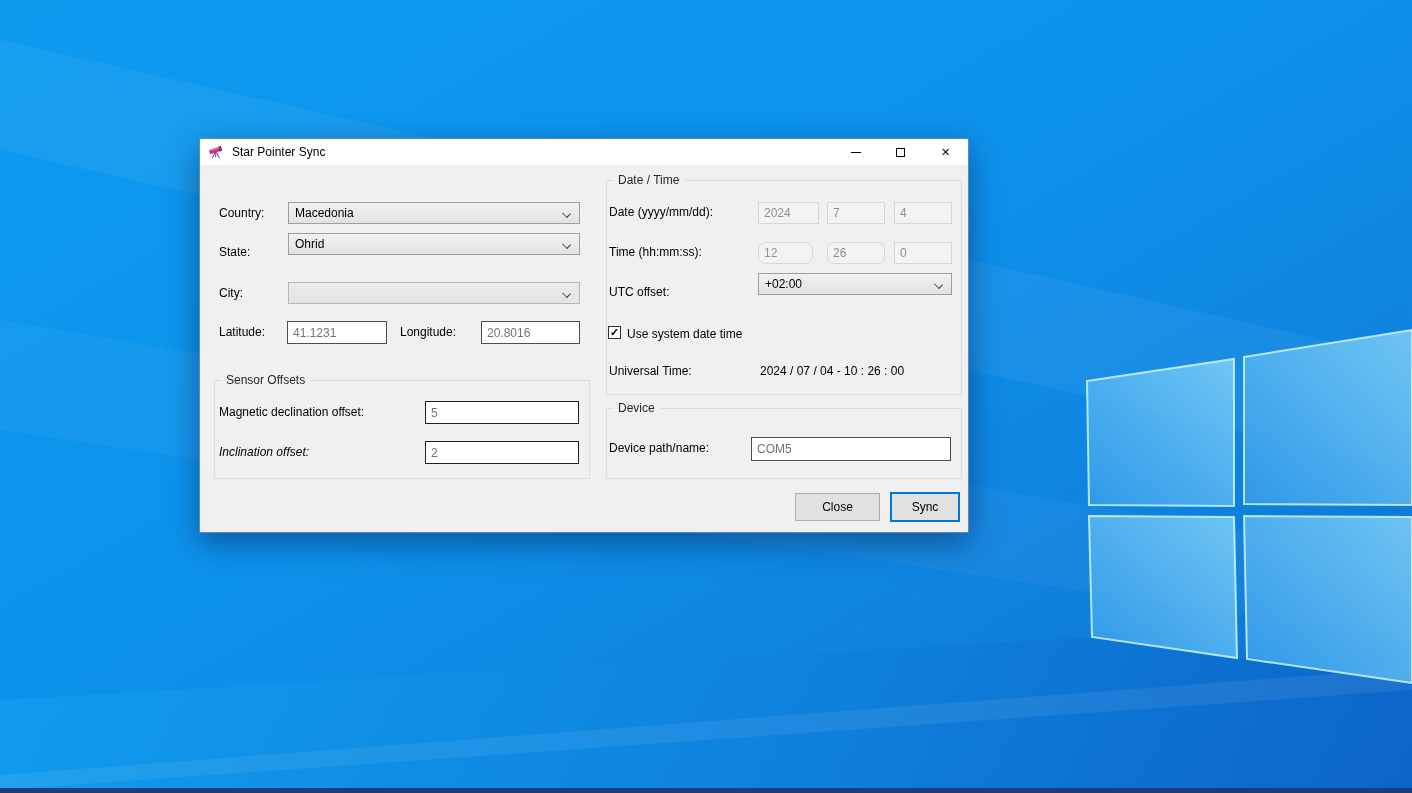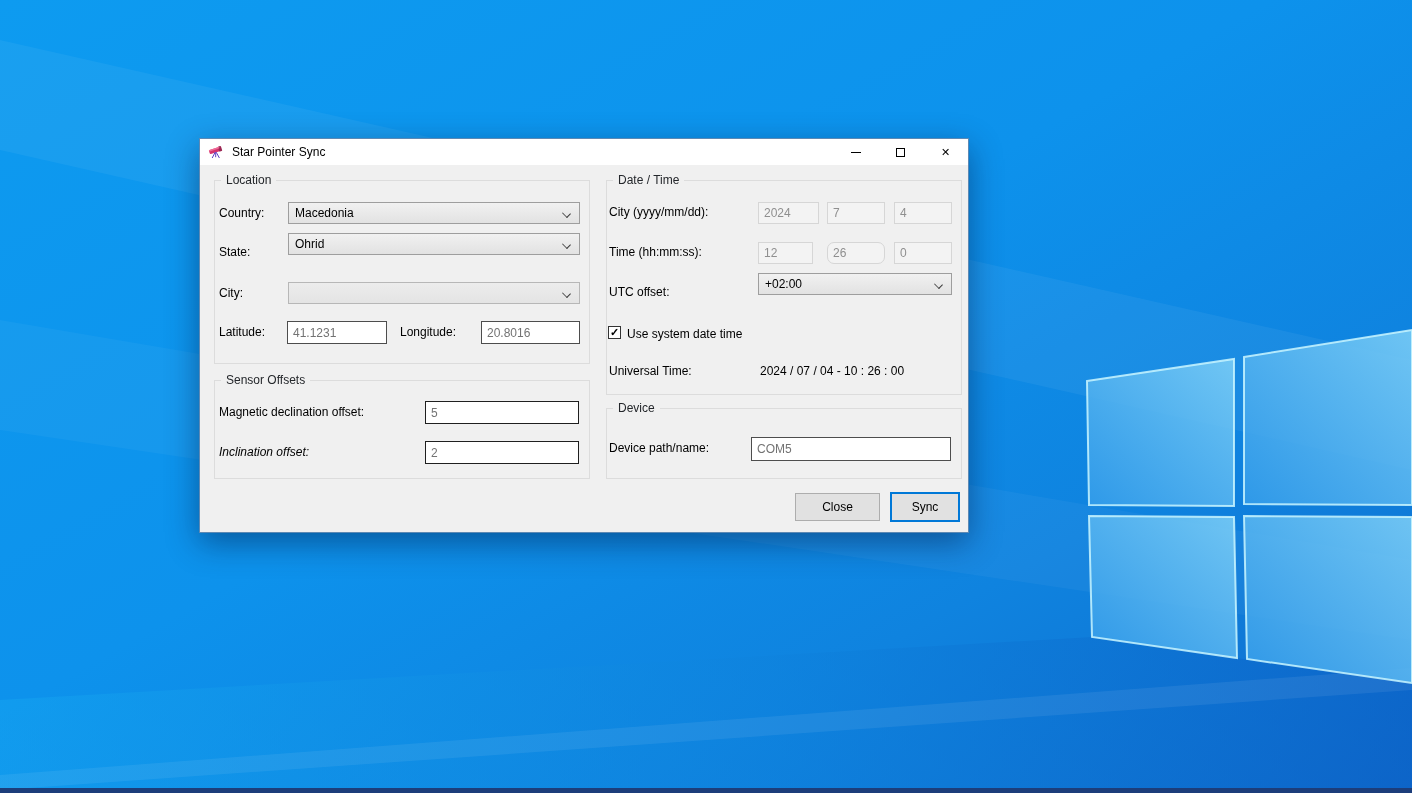--- a/index.html
+++ b/index.html
@@ -130,23 +130,20 @@
         <span class="gl-max"></span>
       </div>
       <div class="cap-btn">
         <span class="gl-close">✕</span>
       </div>
     </div>
   </div>
 
   <div class="win-body">
 
-    <div class="group" style="left:14px; top:15px; width:376px; height:184px;">
-      <span class="group-legend">Location</span>
-    </div>
     <div class="lbl" style="left:19px; top:41px;">Country:</div>
     <div class="combo" style="left:88px; top:37px; width:292px;">
       <span>Macedonia</span>
       <span class="chev"></span>
     </div>
 
     <div class="lbl" style="left:19px; top:80px;">State:</div>
     <div class="combo" style="left:88px; top:68px; width:292px;">
       <span>Ohrid</span>
       <span class="chev"></span>
@@ -167,27 +164,27 @@
       <span class="group-legend">Sensor Offsets</span>
     </div>
     <div class="lbl" style="left:19px; top:240px;">Magnetic declination offset:</div>
     <input class="tb dark" style="left: 225px; top: 236px; width: 154px;" value="5">
     <div class="lbl" style="left:19px; top:280px;font-style:italic;">Inclination offset:</div>
     <input class="tb dark" style="left: 225px; top: 276px; width: 154px;" value="2">
 
     <div class="group" style="left:406px; top:15px; width:356px; height:215px;">
       <span class="group-legend">Date / Time</span>
     </div>
-    <div class="lbl" style="left:409px; top:40px;">City (yyyy/mm/dd):</div>
+    <div class="lbl" style="left:409px; top:40px;">Date (yyyy/mm/dd):</div>
     <input class="tb dis" style="left: 558px; top: 37px; width: 61px;" value="2024">
     <input class="tb dis" style="left: 627px; top: 37px; width: 58px;" value="7">
     <input class="tb dis" style="left: 694px; top: 37px; width: 58px;" value="4">
 
     <div class="lbl" style="left:409px; top:80px;">Time (hh:mm:ss):</div>
-    <input class="tb dis" style="left: 558px; top: 77px; width: 55px;" value="12">
+    <input class="tb dis" style="left: 558px; top: 77px; width: 55px; border-radius: 8px;" value="12">
     <input class="tb dis" style="left: 627px; top: 77px; width: 58px; border-radius: 7px;" value="26">
     <input class="tb dis" style="left: 694px; top: 77px; width: 58px;" value="0">
 
     <div class="lbl" style="left:409px; top:120px;">UTC offset:</div>
     <div class="combo" style="left:558px; top:108px; width:194px;">
       <span>+02:00</span>
       <span class="chev"></span>
     </div>
 
     <div class="chk-box" style="left:408px; top:161px;">

